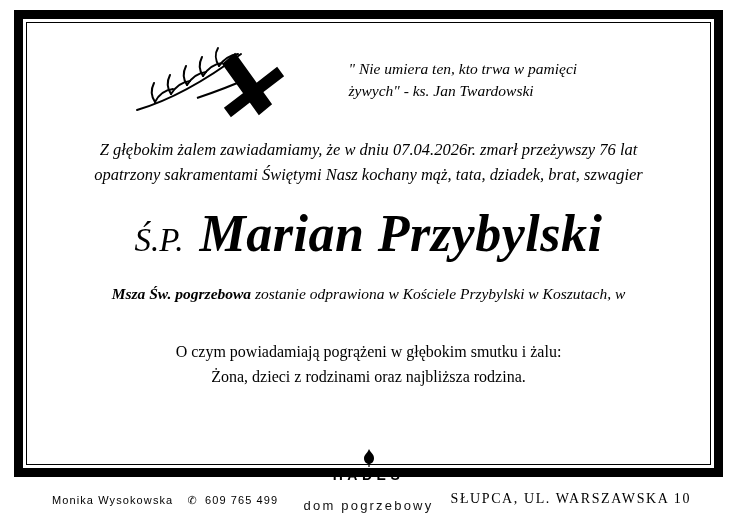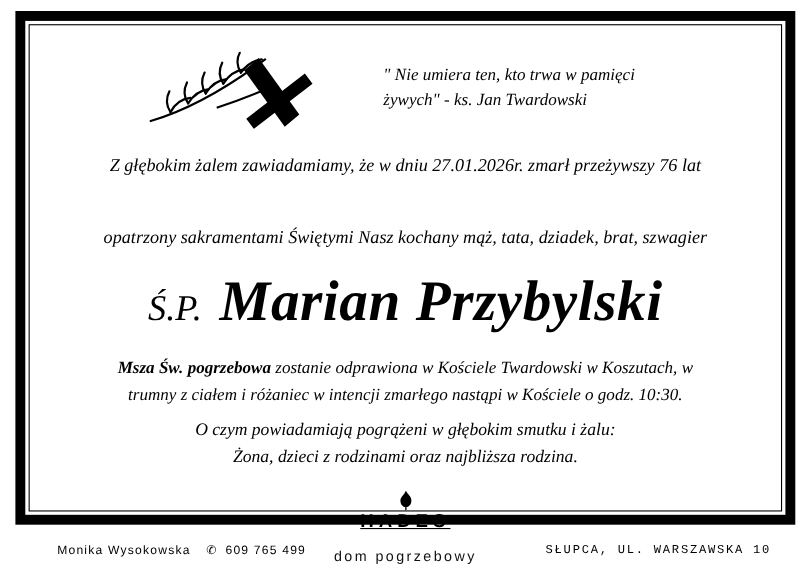--- a/index.html
+++ b/index.html
@@ -82,21 +82,21 @@
 
   
   .announce {
     margin-top: 8px;
     text-align: center;
     font-style: italic;
     font-size: 16.5px;
     line-height: 1.5;
   }
   .announce .l1 { display: block; }
-  .announce .l2 { display: block; margin-top: 41px; }
+  .announce .l2 { display: block; }
 
   
   .name-block {
     margin-top: 16px;
     display: flex;
     align-items: baseline;
     justify-content: center;
     gap: 16px;
     white-space: nowrap;
   }
@@ -118,23 +118,22 @@
     text-align: center;
     font-style: italic;
     font-size: 15.5px;
     line-height: 1.62;
     padding: 0 6px;
   }
   .mass b { font-weight: bold; }
 
   
   .closing {
-    margin-top: 6px;
-    text-align: center;
-    font-style: italic;
+    margin-top: 33px;
+    text-align: center;
     font-size: 16px;
     line-height: 1.6;
   }
 
   
   .footer {
     position: absolute;
     left: 0;
     right: 0;
     bottom: 0;
@@ -146,44 +145,43 @@
     bottom: 12px;
     font-family: "Liberation Sans", sans-serif;
     font-size: 11px;
     letter-spacing: 1.1px;
     color: #000000;
     white-space: nowrap;
   }
   .footer-left .phone-icon { margin: 0 3px 0 10px; }
   .footer-right {
     position: absolute;
-    right: 36px;
+    right: 46px;
     bottom: 12px;
-    font-family: Liberation Mono, monospace;
-    font-size: 11px;
+    font-family: Liberation Serif, serif;
+    font-size: 14px;
     letter-spacing: 1.6px;
     color: #000000;
     white-space: nowrap;
   }
   .logo {
     position: absolute;
     left: 50%;
     transform: translateX(-50%);
     bottom: 6px;
     text-align: center;
     width: 180px;
   }
   .logo-flame { display: block; margin: 0 auto 1px auto; }
   .logo-name {
     font-family: "Liberation Sans", sans-serif;
-    font-size: 17px;
+    font-size: 14px;
     font-weight: bold;
     letter-spacing: 4.5px;
     line-height: 1;
-    text-decoration: underline;
   }
   .logo-sub {
     font-family: "Liberation Sans", sans-serif;
     font-size: 13px;
     letter-spacing: 2.2px;
     margin-top: 16px;
     color: #111111;
   }
 </style>
 </head>
@@ -225,34 +223,33 @@
           </g>
 
           <path d="M66 60 C 84 54, 100 48, 118 40" stroke="#000000" stroke-width="2" fill="none"></path>
         </svg>
       </div>
 
       <div class="quote">" Nie umiera ten, kto trwa w pamięci żywych" - ks. Jan Twardowski</div>
     </div>
 
     <div class="announce">
-      <span class="l1">Z głębokim żalem zawiadamiamy, że w dniu  27.01.2026r. zmarł przeżywszy 76 lat</span>
+      <span class="l1">Z głębokim żalem zawiadamiamy, że w dniu  07.04.2026r. zmarł przeżywszy 76 lat</span>
       <span class="l2">opatrzony sakramentami Świętymi Nasz kochany mąż, tata, dziadek, brat, szwagier</span>
     </div>
 
     <div class="name-block">
       <span class="sp">Ś.P.</span>
       <span class="deceased-name">Marian Przybylski</span>
     </div>
 
     <div class="mass">
       <div>
-        <b>Msza Św. pogrzebowa</b><span> zostanie odprawiona w Kościele Twardowski w  Koszutach, w</span>
+        <b>Msza Św. pogrzebowa</b><span> zostanie odprawiona w Kościele Przybylski w  Koszutach, w</span>
       </div>
-      <div>trumny z ciałem i różaniec w  intencji zmarłego nastąpi w  Kościele o godz.  10:30.</div>
     </div>
 
     <div class="closing">
       <div>O czym powiadamiają  pogrążeni w głębokim smutku i żalu:</div>
       <div>Żona, dzieci z rodzinami oraz  najbliższa  rodzina.</div>
     </div>
 
   </div>
 
   <div class="footer">

